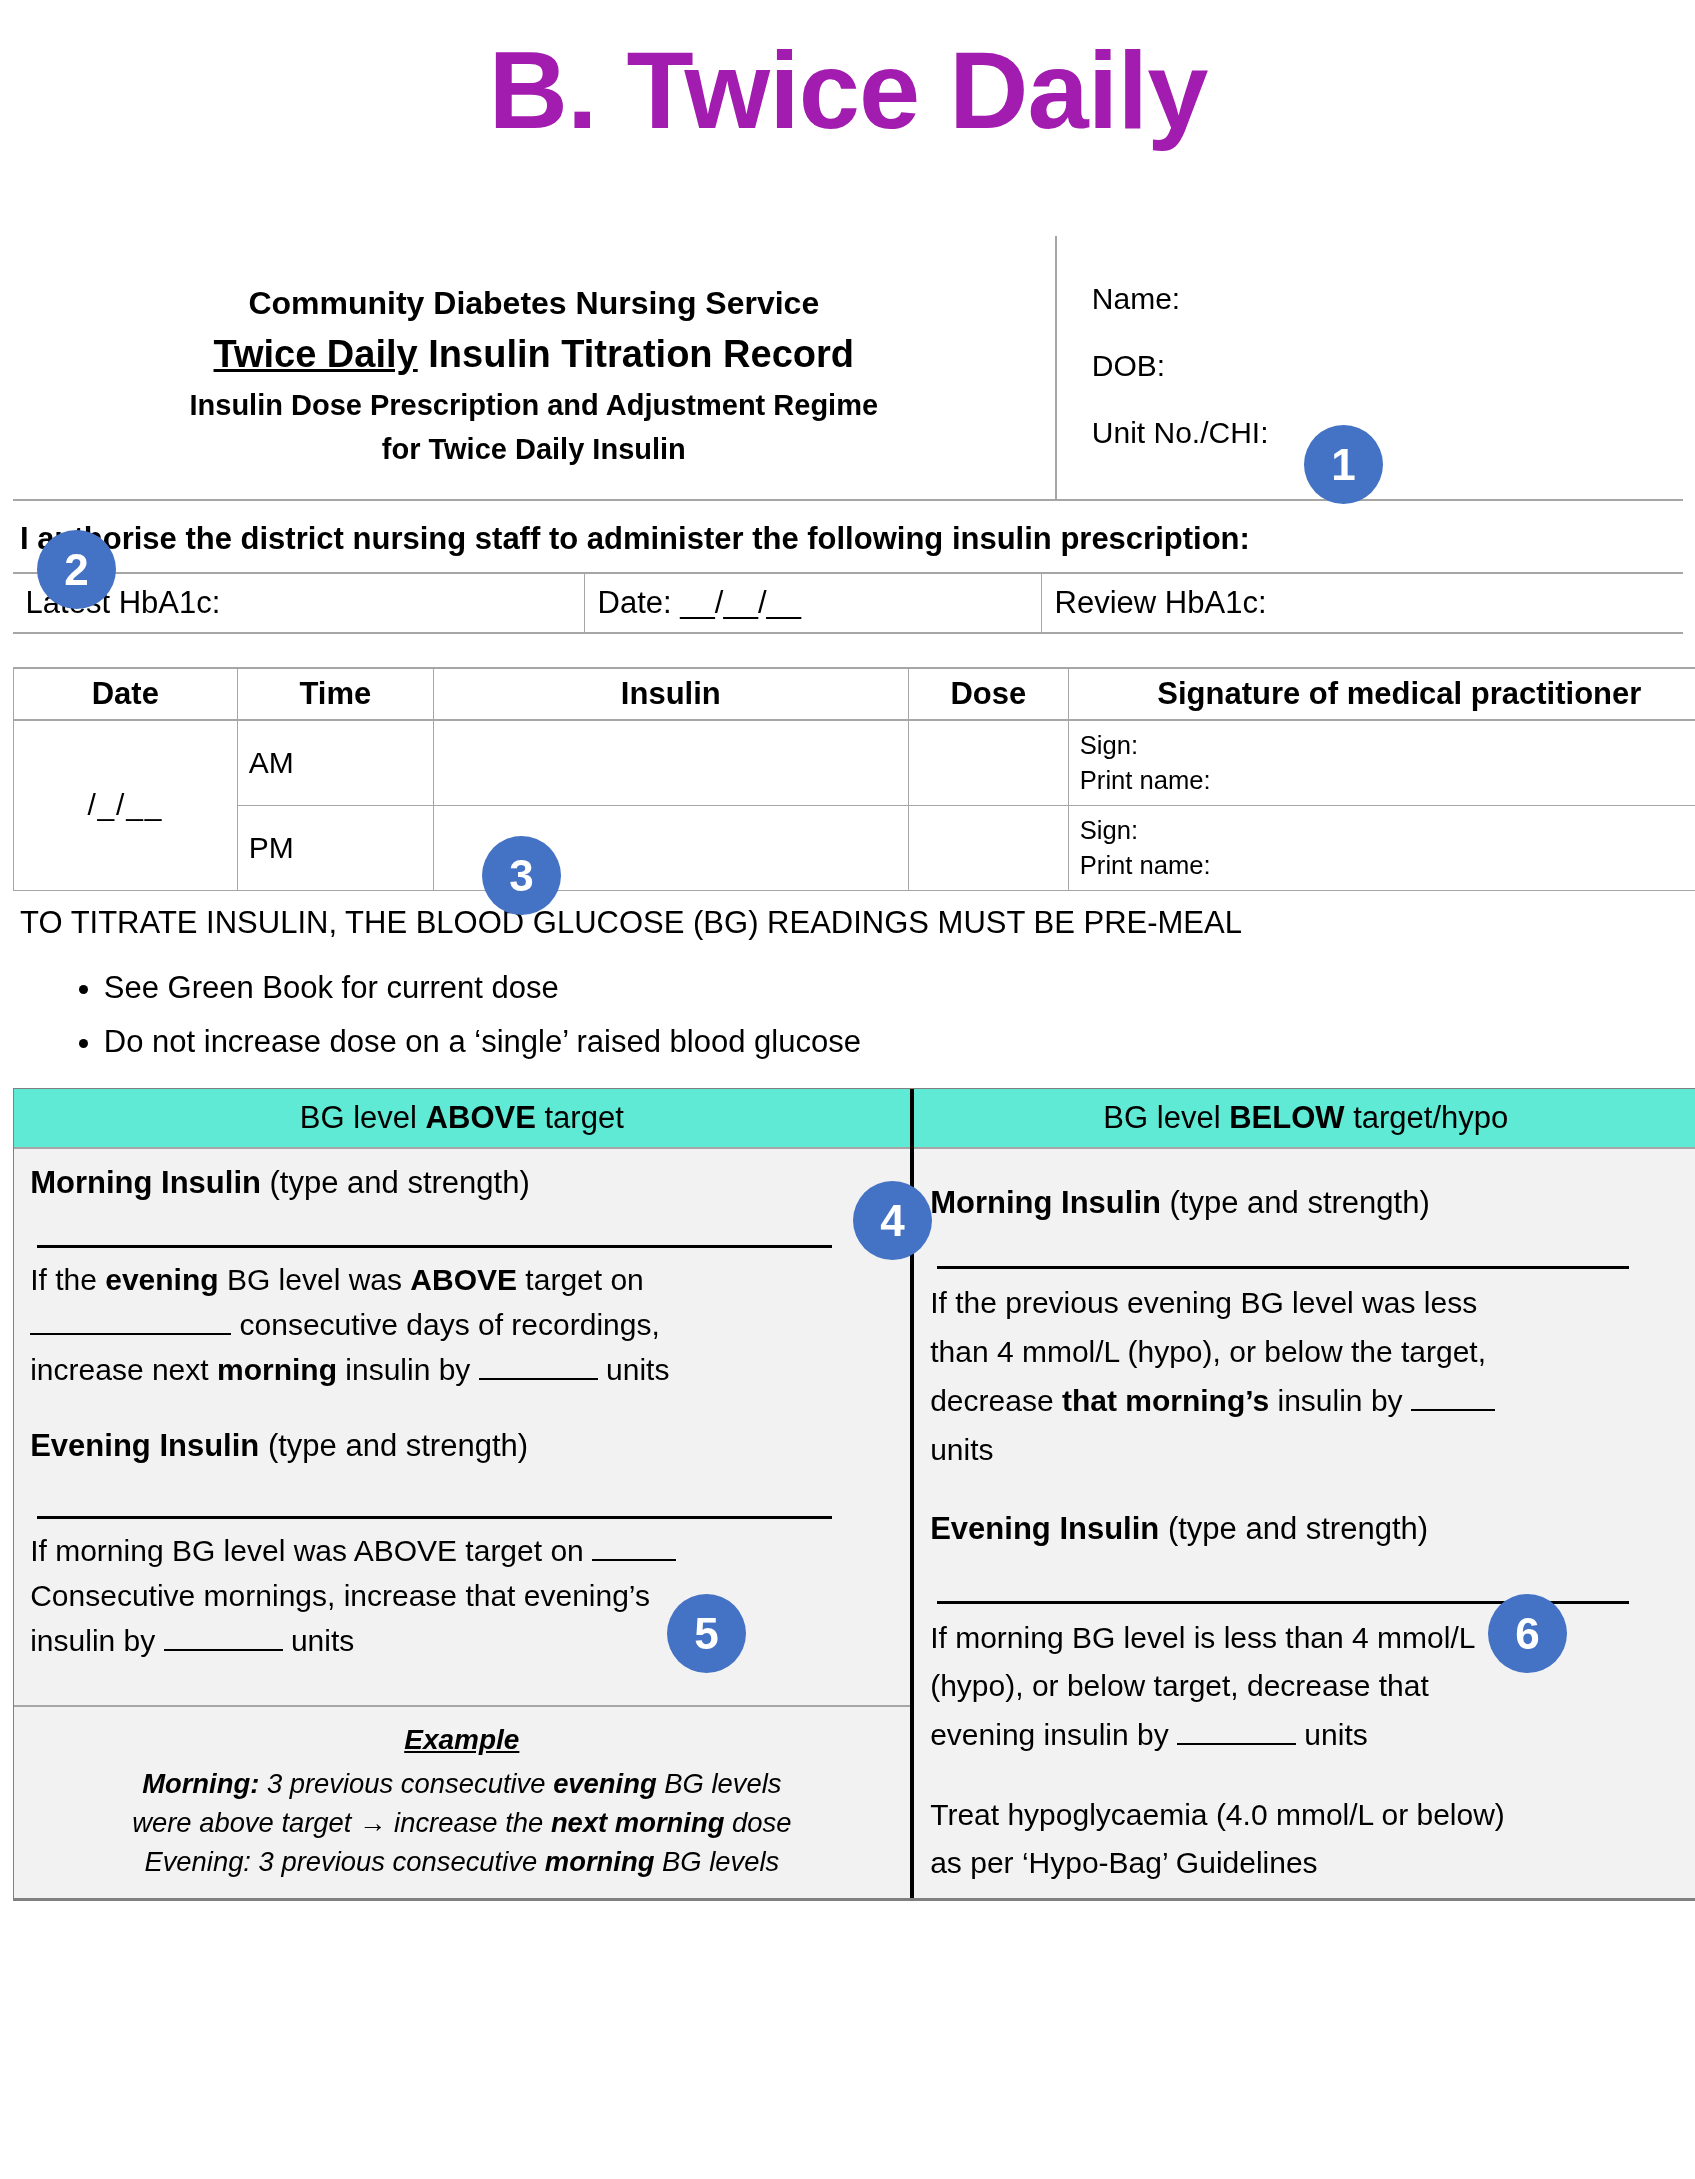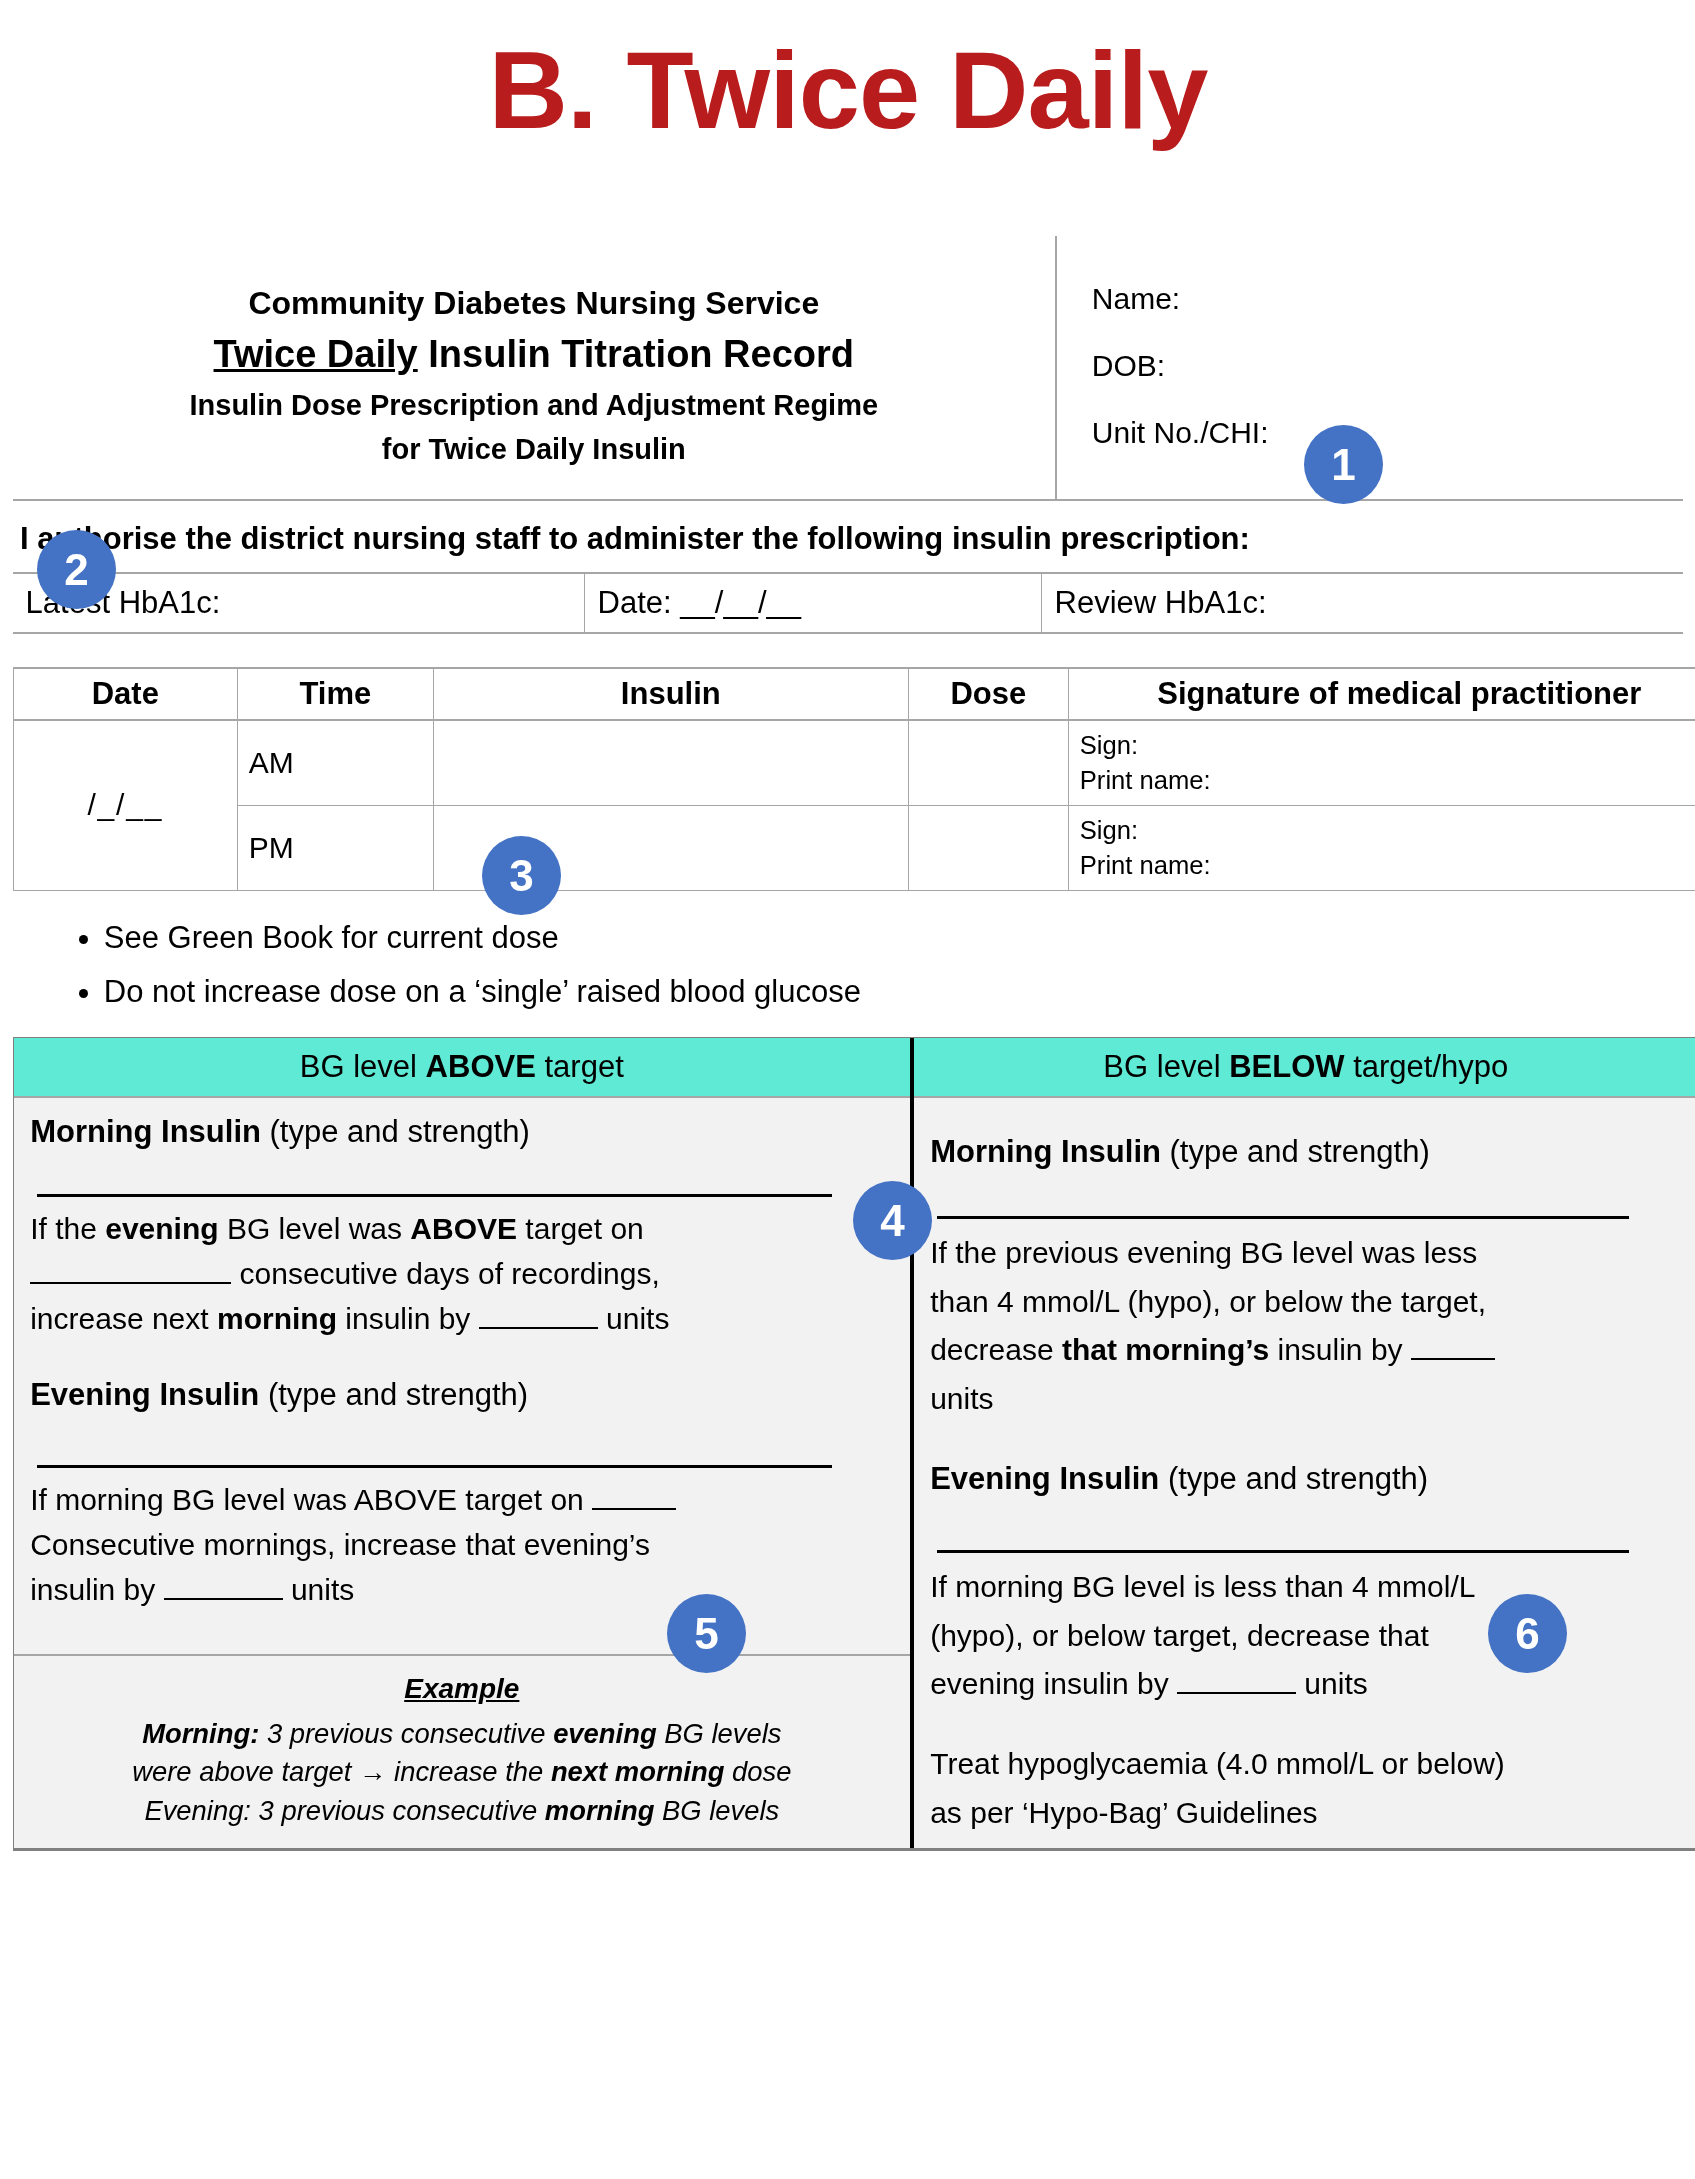--- a/index.html
+++ b/index.html
@@ -13,21 +13,21 @@
     height: 2179px;
     font-family: "Liberation Sans", sans-serif;
     color: #000000;
     position: relative;
     overflow: hidden;
   }
 
   
   .page-title {
     text-align: center;
-    color: #b91c1c;
+    color: #a21caf;
     font-size: 110px;
     font-weight: bold;
     letter-spacing: -0.9px;
     line-height: 1;
     padding-top: 35px;
     margin: 0;
   }
 
   
   .header-block {
@@ -296,20 +296,21 @@
         <td></td>
         <td></td>
         <td class="sign-cell">
           <div>Sign:</div>
           <div>Print name:</div>
         </td>
       </tr>
     </tbody>
   </table>
 
+  <div class="titrate-line">TO TITRATE INSULIN, THE BLOOD GLUCOSE (BG) READINGS MUST BE PRE-MEAL</div>
 
   <ul class="bullets">
     <li>See Green Book for current dose</li>
     <li>Do not increase dose on a ‘single’ raised blood glucose</li>
   </ul>
 
 
   <div class="advice">
 
     <div class="advice-col left">

